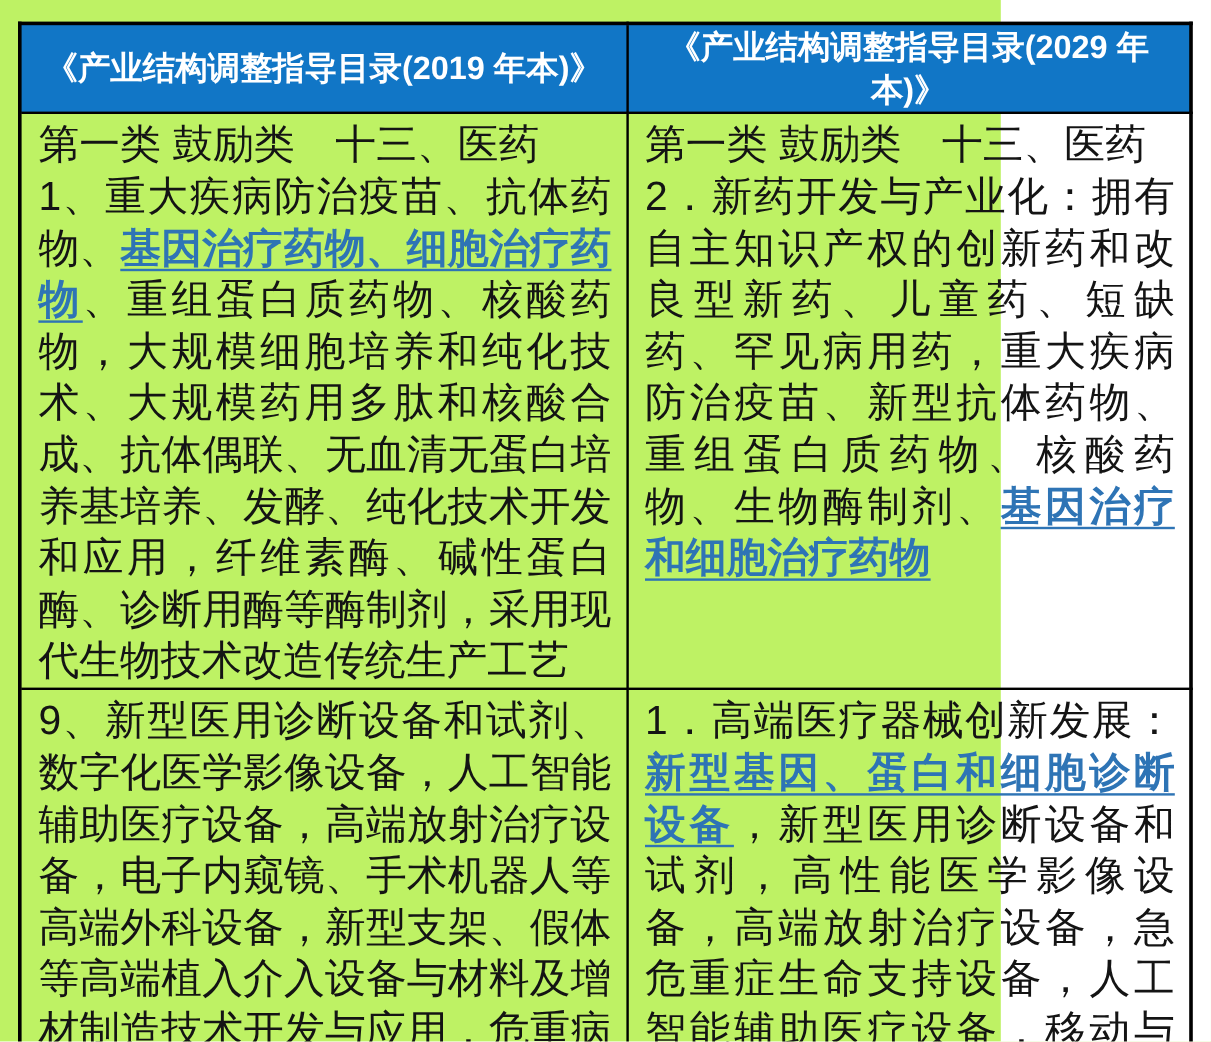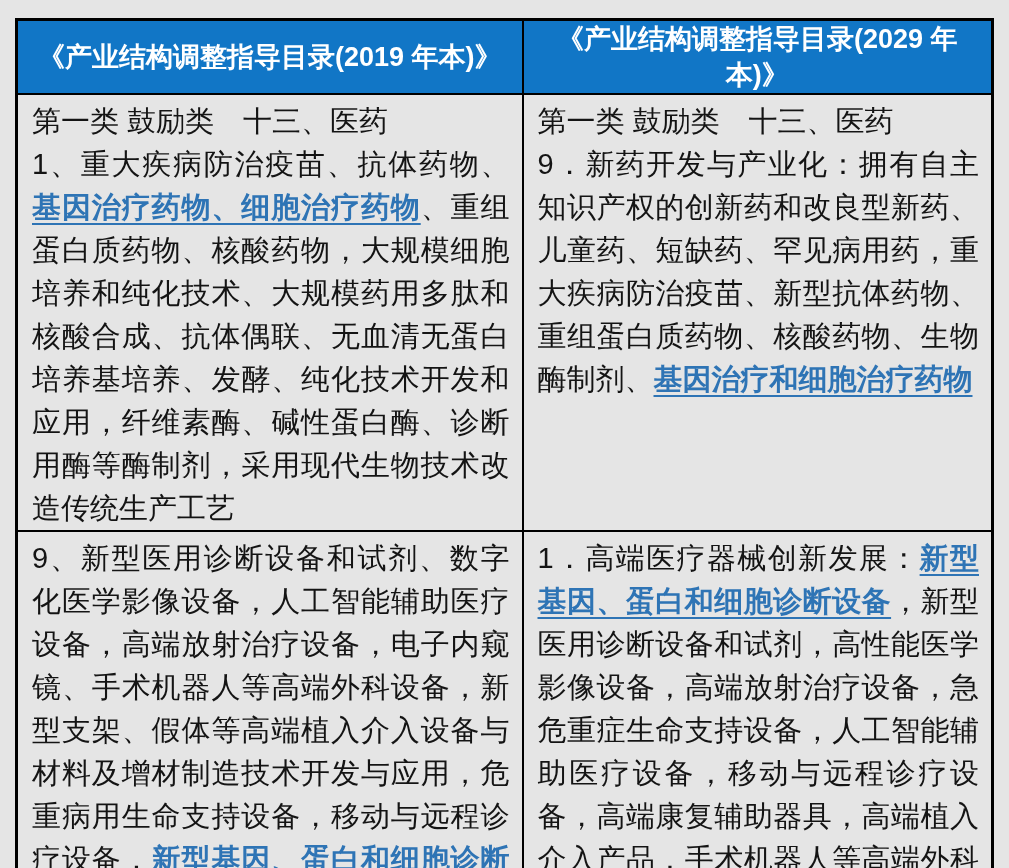--- a/index.html
+++ b/index.html
@@ -2,25 +2,25 @@
 <html><head>
 <meta charset="utf-8">
 <style>
   html, body {
     margin: 0;
     padding: 0;
     background: #ffffff;
     font-family: "Liberation Sans", "DejaVu Sans", sans-serif;
   }
   .page {
-    width: 1009px;
+    width: 834px;
     height: 868px;
     box-sizing: border-box;
     padding: 18px 15px 0 15px;
-    background: #e5e5e5;
+    background: #bef264;
   }
   table.cmp {
     border-collapse: collapse;
     table-layout: fixed;
     width: 976px;
     border: 3px solid #000000;
   }
   table.cmp th {
     background: #1176C6;
     color: #ffffff;
@@ -29,21 +29,21 @@
     text-align: center;
     vertical-align: middle;
     height: 54px;
     border: 2px solid #000000;
     padding: 0 4px;
   }
   table.cmp td {
     border: 2px solid #000000;
     vertical-align: top;
     padding: 5px 12px 0 14px;
-    font-size: 29px;
+    font-size: 34px;
     line-height: 43px;
     color: #141414;
     text-align: justify;
     text-justify: inter-ideograph;
     overflow: hidden;
   }
   tr.row-pharma  { height: 386px; }
   tr.row-devices { height: 388px; }
   p.para { margin: 0; }
   .hl {
@@ -70,21 +70,21 @@
       </tr>
     </thead>
     <tbody>
       <tr class="row-pharma">
         <td>
             <p class="para"><span>第一类 鼓励类　十三、医药</span></p>
             <p class="para"><span>1、重大疾病防治疫苗、抗体药物、</span><span class="hl">基因治疗药物、细胞治疗药物</span><span>、重组蛋白质药物、核酸药物，大规模细胞培养和纯化技术、大规模药用多肽和核酸合成、抗体偶联、无血清无蛋白培养基培养、发酵、纯化技术开发和应用，纤维素酶、碱性蛋白酶、诊断用酶等酶制剂，采用现代生物技术改造传统生产工艺</span></p>
           </td>
         <td>
             <p class="para"><span>第一类 鼓励类　十三、医药</span></p>
-            <p class="para"><span>9．新药开发与产业化：拥有自主知识产权的创新药和改良型新药、儿童药、短缺药、罕见病用药，重大疾病防治疫苗、新型抗体药物、重组蛋白质药物、核酸药物、生物酶制剂、</span><span class="hl">基因治疗和细胞治疗药物</span></p>
+            <p class="para"><span>2．新药开发与产业化：拥有自主知识产权的创新药和改良型新药、儿童药、短缺药、罕见病用药，重大疾病防治疫苗、新型抗体药物、重组蛋白质药物、核酸药物、生物酶制剂、</span><span class="hl">基因治疗和细胞治疗药物</span></p>
           </td>
       </tr>
       <tr class="row-devices">
         <td>
             <p class="para"><span>9、新型医用诊断设备和试剂、数字化医学影像设备，人工智能辅助医疗设备，高端放射治疗设备，电子内窥镜、手术机器人等高端外科设备，新型支架、假体等高端植入介入设备与材料及增材制造技术开发与应用，危重病用生命支持设备，移动与远程诊疗设备，</span><span class="hl">新型基因、蛋白和细胞诊断设备</span></p>
           </td>
         <td>
             <p class="para"><span>1．高端医疗器械创新发展：</span><span class="hl">新型基因、蛋白和细胞诊断设备</span><span>，新型医用诊断设备和试剂，高性能医学影像设备，高端放射治疗设备，急危重症生命支持设备，人工智能辅助医疗设备，移动与远程诊疗设备，高端康复辅助器具，高端植入介入产品，手术机器人等高端外科设备及耗材，生物医用材料、增材制造技术开发与应用</span></p>
           </td>
       </tr>

